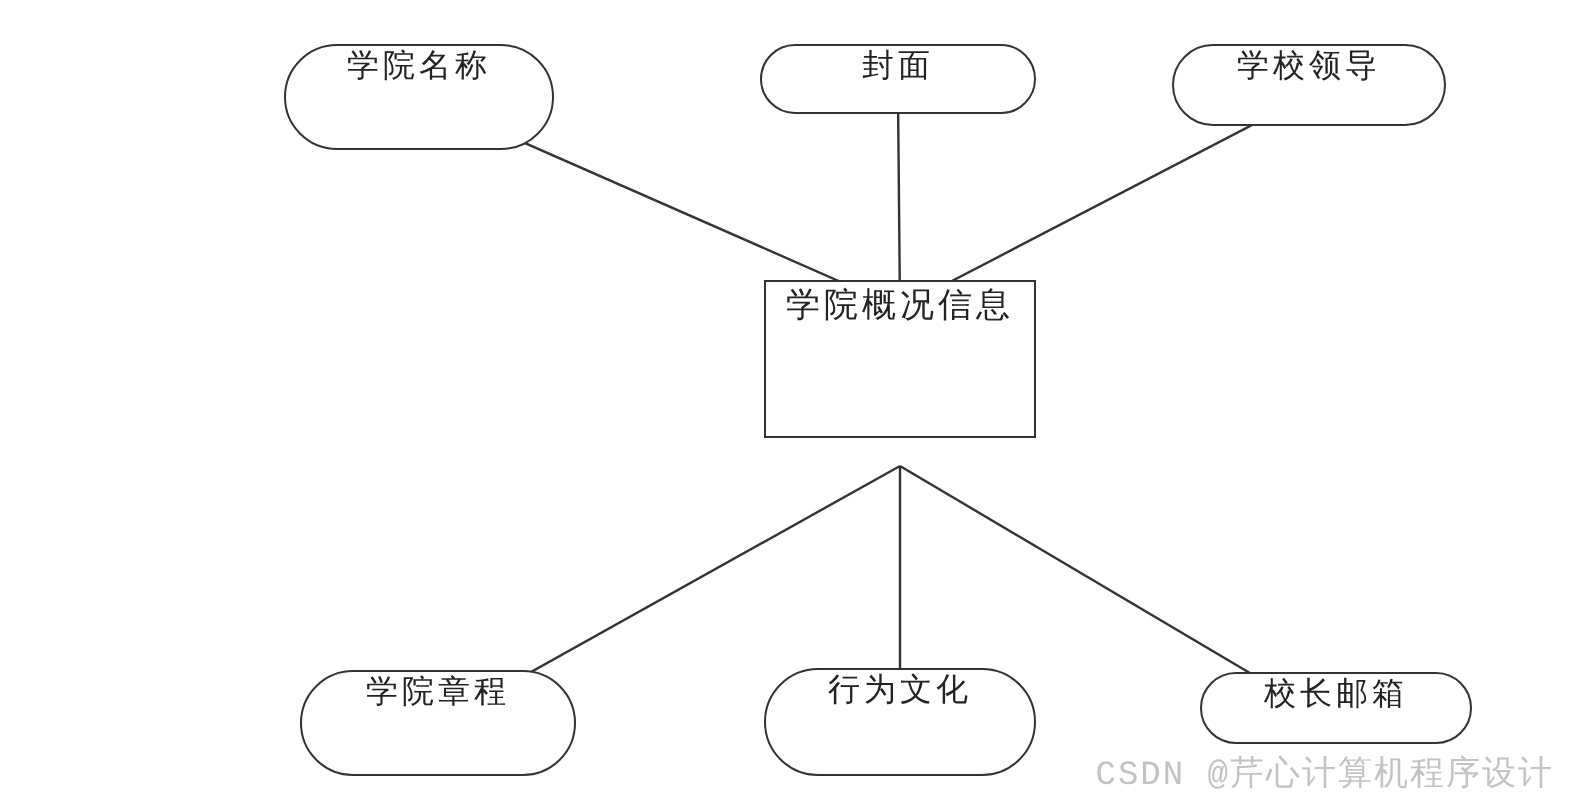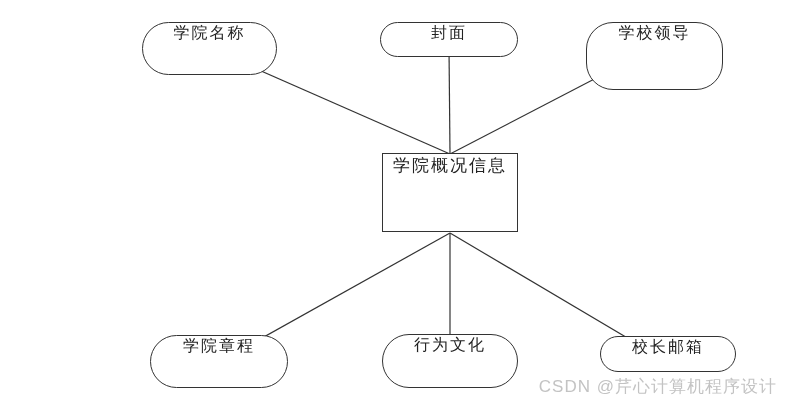--- a/index.html
+++ b/index.html
@@ -41,21 +41,21 @@
     text-align: center;
   }
   .node.stadium { border-radius: 27px; }
   .node.entity  { border-radius: 0; font-size: 17px; }
   .watermark {
     position: absolute;
     z-index: 3;
     right: 10px;
     bottom: 6px;
     color: var(--watermark);
-    font-family: Liberation Sans, sans-serif;
+    font-family: Liberation Mono, monospace;
     font-size: 17px;
     letter-spacing: 1px;
     white-space: nowrap;
     text-align: right;
   }
 </style>
 </head>
 <body>
 
 <div class="canvas">
@@ -70,25 +70,25 @@
   </svg>
 
   <div class="node stadium" style="left:142px; top:22px; width:135px; height:53px;">
     <span>学院名称</span>
   </div>
 
   <div class="node stadium" style="left:380px; top:22px; width:138px; height:35px;">
     <span>封面</span>
   </div>
 
-  <div class="node stadium" style="left:586px; top:22px; width:137px; height:68px;">
+  <div class="node stadium" style="left:586px; top:22px; width:137px; height:41px;">
     <span>学校领导</span>
   </div>
 
-  <div class="node entity" style="left:382px; top:153px; width:136px; height:79px;">
+  <div class="node entity" style="left:382px; top:140px; width:136px; height:79px;">
     <span>学院概况信息</span>
   </div>
 
   <div class="node stadium" style="left:150px; top:335px; width:138px; height:53px;">
     <span>学院章程</span>
   </div>
 
   <div class="node stadium" style="left:382px; top:334px; width:136px; height:54px;">
     <span>行为文化</span>
   </div>

